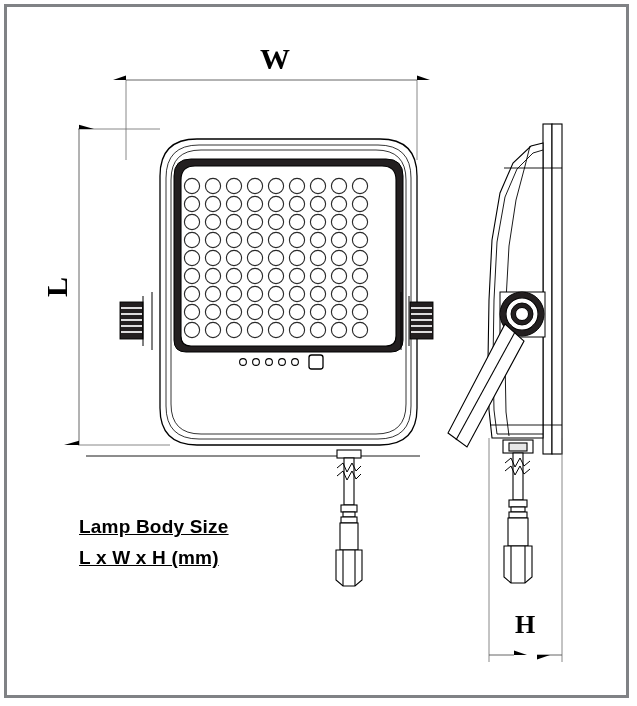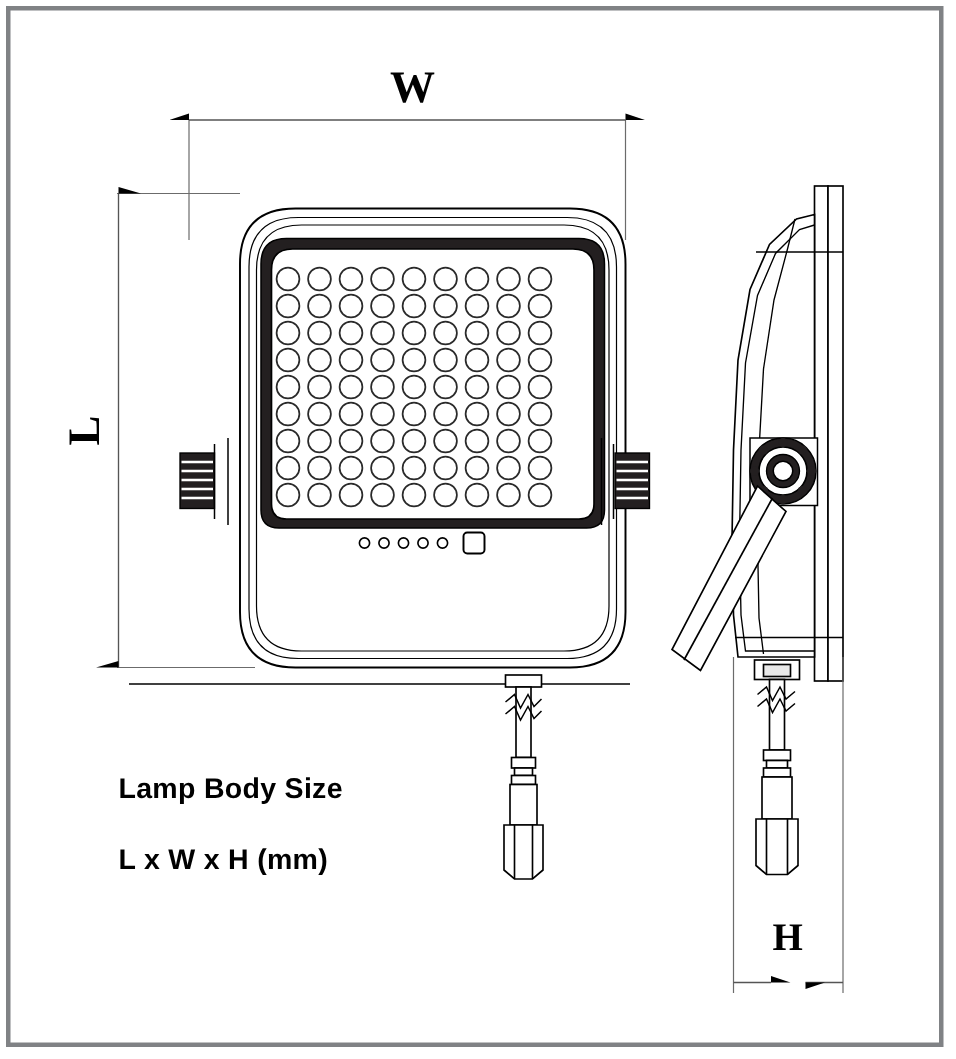--- a/index.html
+++ b/index.html
@@ -38,23 +38,24 @@
     font-weight: bold;
     font-size: 19px;
     color: #000000;
     white-space: nowrap;
     letter-spacing: 0.2px;
   }
   #caption-block {
     position: absolute;
     left: 79px;
     top: 516px;
+    text-decoration: underline;
   }
   #caption-block .cap-line { position: relative; left: 0; top: 0; }
-  #caption-line2 { margin-top: 25px; }
+  #caption-line2 { margin-top: 9px; }
   .dim-label {
     position: absolute;
     font-family: "Liberation Serif", serif;
     font-weight: bold;
     color: #000000;
     line-height: 1;
   }
   #label-w {
     left: 260px;
     top: 44px;

